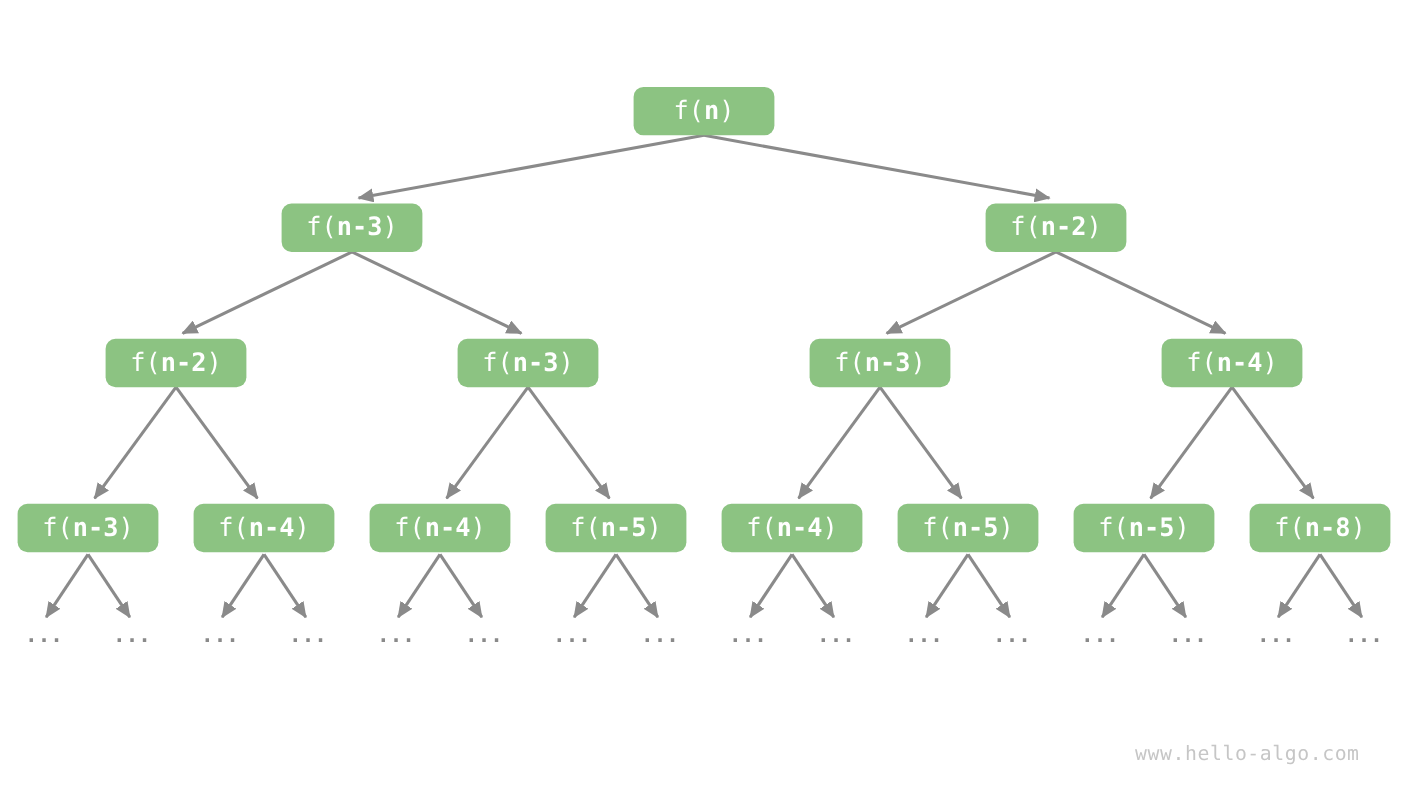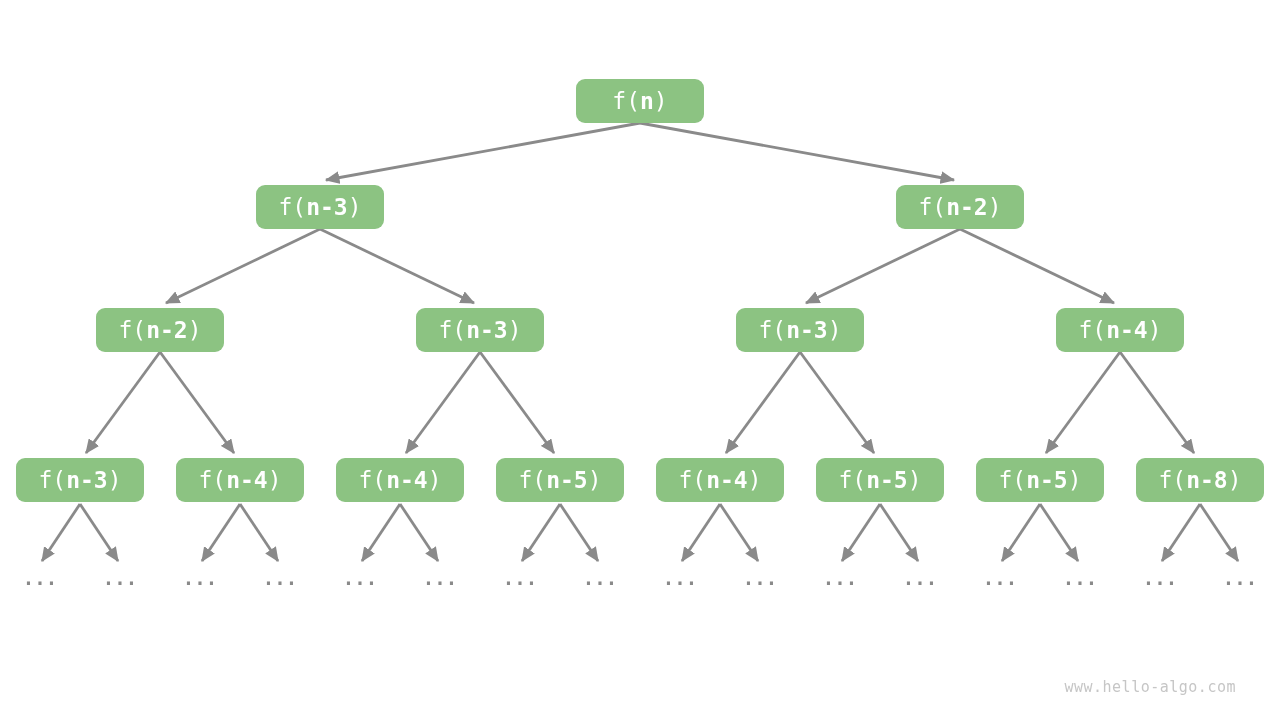--- a/index.html
+++ b/index.html
@@ -29,21 +29,21 @@
     text-align:center;
     font-size:19px;
     font-weight:bold;
     color:var(--edge,#8a8a8a);
     line-height:22px;
     user-select:none;
   }
   .watermark{
     position:absolute;
     right:44px;bottom:24px;
-    font-size:15px;
+    font-size:18px;
     color:var(--watermark,#c6c6c6);
     letter-spacing:0.5px;
   }
 </style>
 </head>
 <body>
 
 <div id="stage">
   <svg id="edges" width="1280" height="720">
     <defs>

